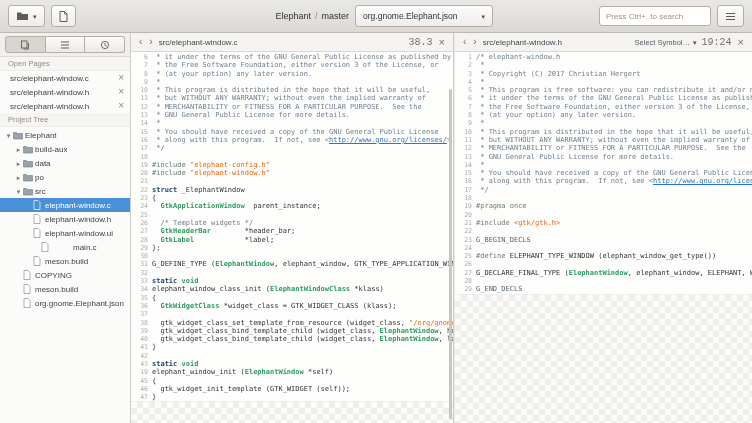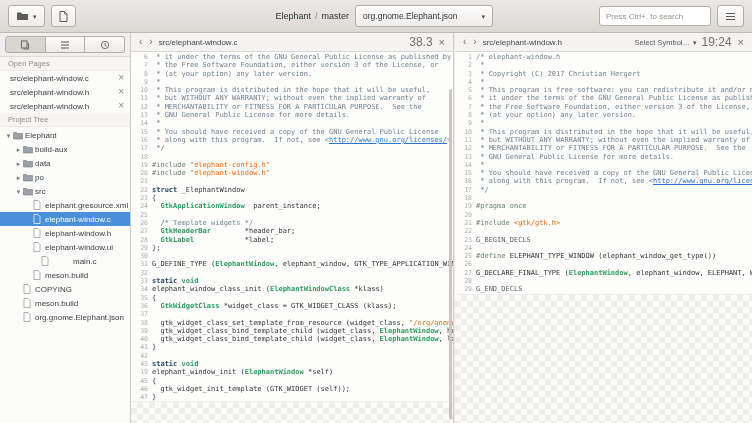--- a/index.html
+++ b/index.html
@@ -51,21 +51,21 @@
 
   
   .editor{display:flex;flex-direction:column;min-width:0;background:#fdfdfc;}
   .editor.center{width:322px;flex:0 0 322px;border-right:1px solid #cfccc7;position:relative;}
   .editor.rightp{flex:1;border-left:1px solid #eceae7;}
   .ed-header{height:19px;flex:0 0 19px;box-sizing:border-box;background:#f4f3f1;border-bottom:1px solid #dad7d3;
              display:flex;align-items:center;padding:0 7px;gap:5px;font-size:8px;color:#44484b;}
   .nav{color:#72706c;font-size:10px;line-height:1;padding:0 1px;}
   .ed-title{white-space:nowrap;overflow:hidden;}
   .spacer{flex:1;}
-  .pos{color:#72706c;font-size:12px;}
+  .pos{color:#72706c;font-size:10px;font-family:Liberation Mono, monospace;}
   .ed-close{color:#72706c;font-size:11px;line-height:1;padding:0 1px;}
   .symbol-btn{display:flex;align-items:center;gap:3px;color:#5a5f63;font-size:7.5px;white-space:nowrap;text-align:right;}
 
   .code-area{padding-top:1px;}
   .code-line{display:flex;height:8.3px;line-height:8.3px;white-space:pre;
              font-family:"DejaVu Sans Mono","Liberation Mono",monospace;font-size:7px;}
   .ln{flex:0 0 17px;text-align:right;padding-right:4px;color:#a9aeb2;font-size:6.5px;}
   .code{flex:1;overflow:hidden;}
   .tok-d{color:#2e3436;}
   .tok-c{color:#708090;}
@@ -201,29 +201,20 @@
             <span class="tree-label">po</span>
           </div>
           <div class="tree-row" style="padding-left: 14px;">
             <span class="exp">▾</span>
             <span class="tree-ic">
               <svg width="10" height="9" viewBox="0 0 10 9">
                 <path d="M0.5 1.5h3l1 1h5v5.5h-9z" fill="#9aa3ac" stroke="#6f7a85" stroke-width="0.6"></path>
               </svg>
             </span>
             <span class="tree-label">src</span>
-          </div>
-          <div class="tree-row" style="padding-left: 24px;">
-            <span class="exp"></span>
-            <span class="tree-ic">
-              <svg width="8" height="10" viewBox="0 0 8 10">
-                <path d="M1 0.5h4l2 2v7H1z" fill="#fdfdfd" stroke="#8a8f94" stroke-width="0.7"></path>
-              </svg>
-            </span>
-            <span class="tree-label">elephant.gresource.xml</span>
           </div>
           <div class="tree-row selected" style="padding-left: 24px;">
             <span class="exp"></span>
             <span class="tree-ic">
               <svg width="8" height="10" viewBox="0 0 8 10">
                 <path d="M1 0.5h4l2 2v7H1z" fill="#fdfdfd" stroke="#8a8f94" stroke-width="0.7"></path>
               </svg>
             </span>
             <span class="tree-label">elephant-window.c</span>
           </div>

